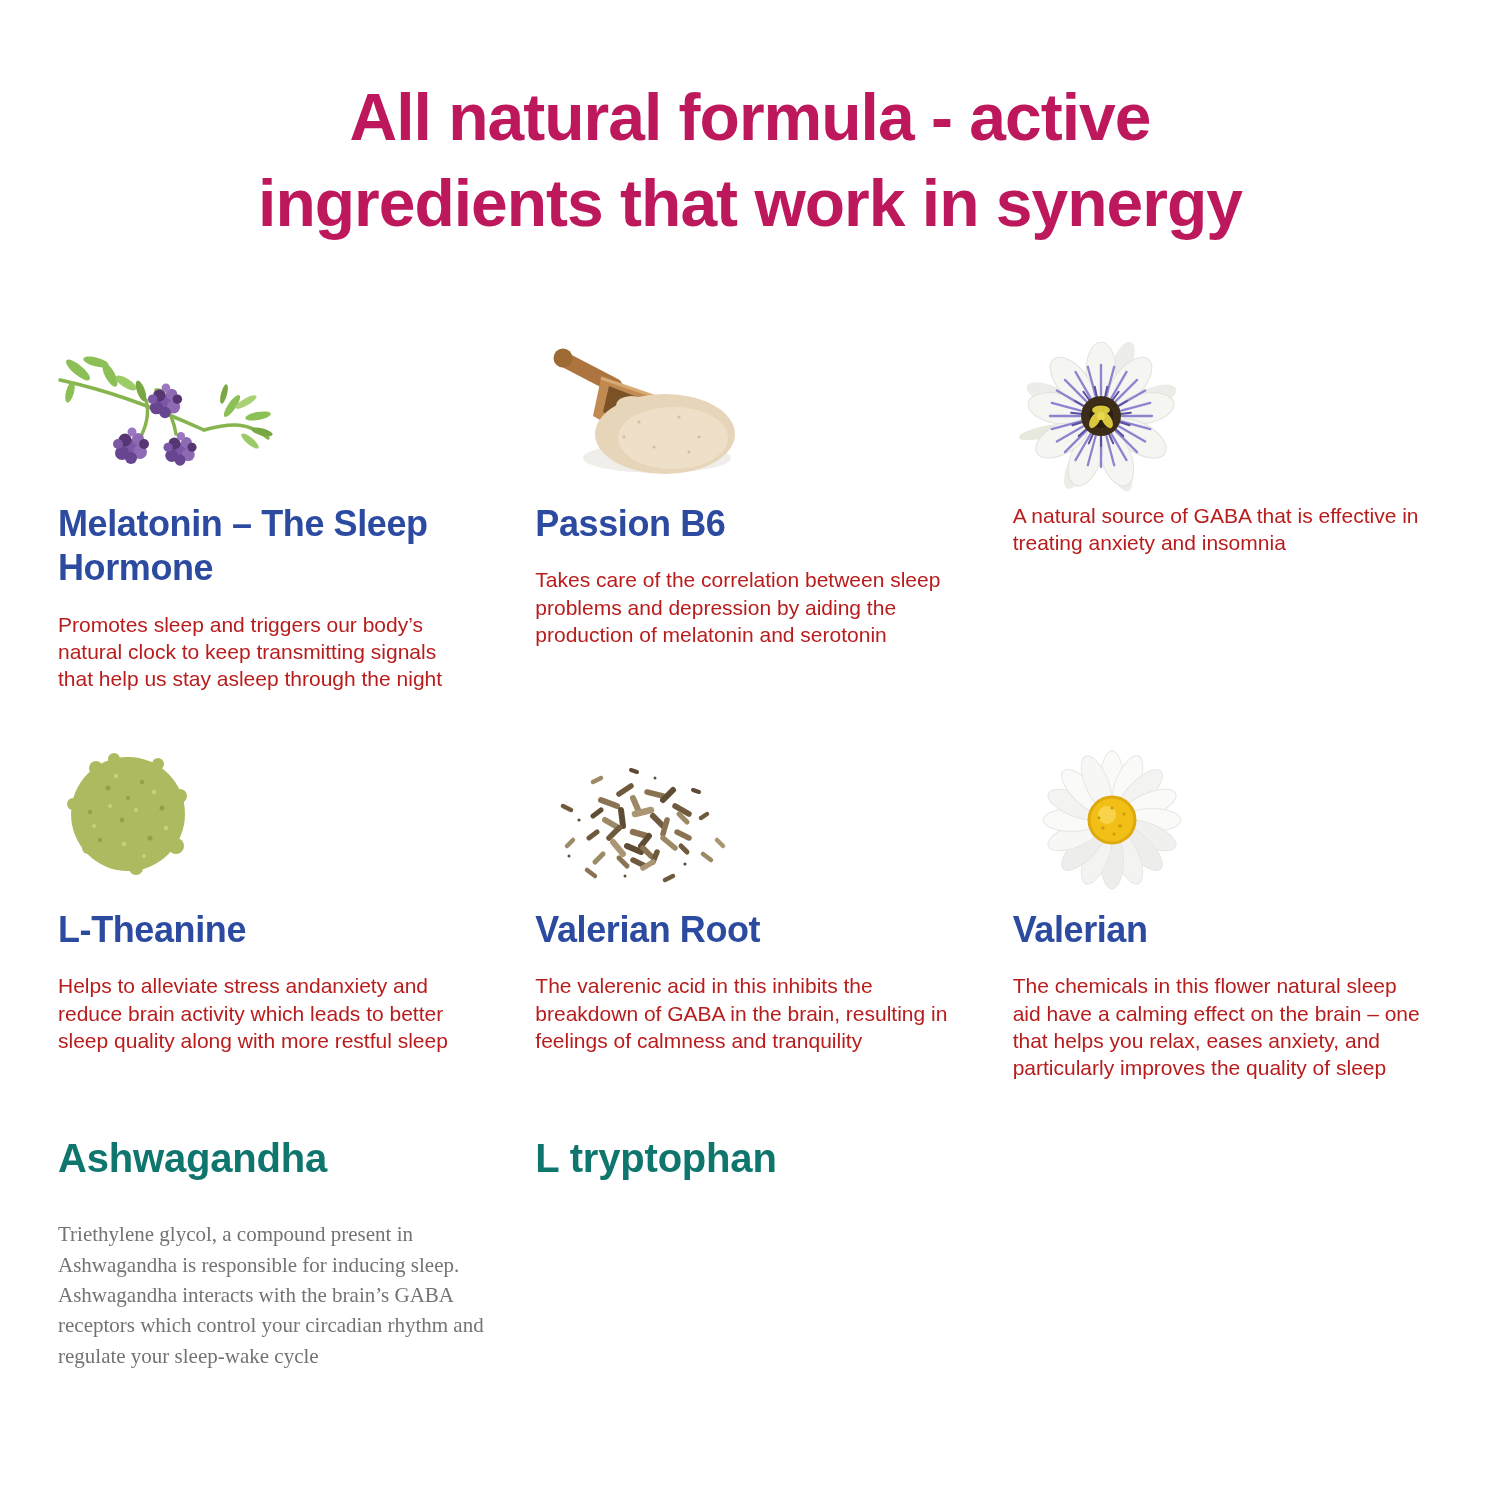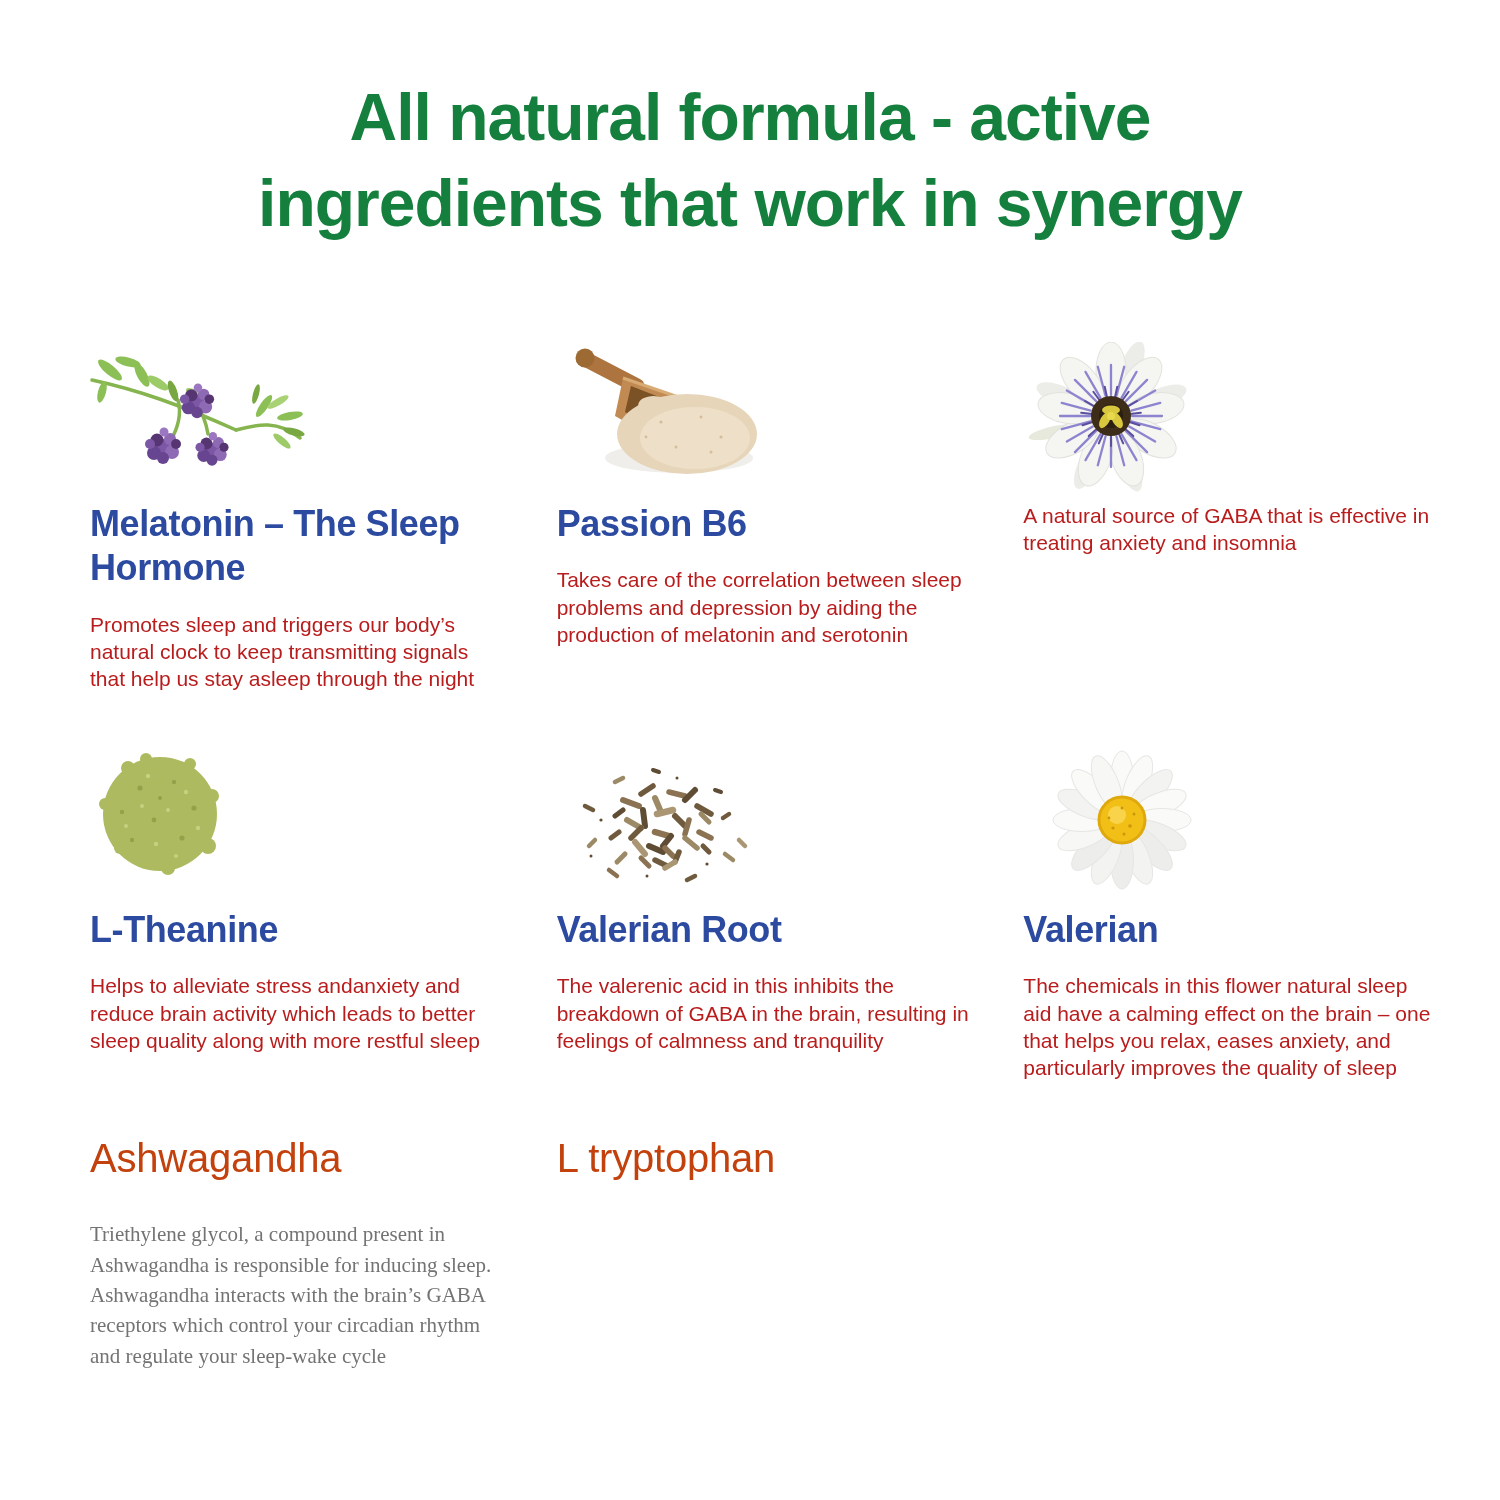--- a/index.html
+++ b/index.html
@@ -3,40 +3,40 @@
 <meta charset="utf-8">
 <style>
   html,body{margin:0;padding:0;}
   body{
     width:1500px;height:1500px;overflow:hidden;background:#ffffff;
     font-family:"Liberation Sans","DejaVu Sans",sans-serif;color:#2a2a2c;
     position:relative;
   }
   .title{
     margin:75px auto 4px;text-align:center;font-weight:600;font-size:66px;
-    line-height:1.3;color:#15803d;letter-spacing:-1px;
+    line-height:1.3;color:#be185d;letter-spacing:-1px;
   }
   .title span{display:block;}
   .cards{
     display:grid;grid-template-columns:repeat(3,1fr);
     column-gap:50px;row-gap:55px;
-    padding:0 60px 0 90px;margin-top:95px;
+    padding:0 60px 0 58px;margin-top:95px;
   }
   .card__img{height:150px;margin-bottom:10px;}
   .card__img svg{display:block;}
   .card__title{
     margin:0 0 20px;font-size:36px;font-weight:600;line-height:1.24;
     color:#2b4aa0;letter-spacing:-0.4px;
   }
   .card__desc{
     margin:0;font-size:21px;line-height:1.3;color:#b91c1c;max-width:416px;
   }
   .extra{margin-top:52px;row-gap:40px;}
   .extra .card__title{
-    font-size:40px;font-weight:400;color:#c2410c;letter-spacing:-0.2px;
+    font-size:40px;font-weight:700;color:#0f766e;letter-spacing:-0.2px;
     margin-bottom:36px;
   }
   .extra .card__desc{font-size:21px;line-height:1.45;color:#737373;max-width:470px;font-family:Liberation Serif, serif;}
 </style>
 </head>
 <body>
 
 <main>
 
   <h1 class="title">

